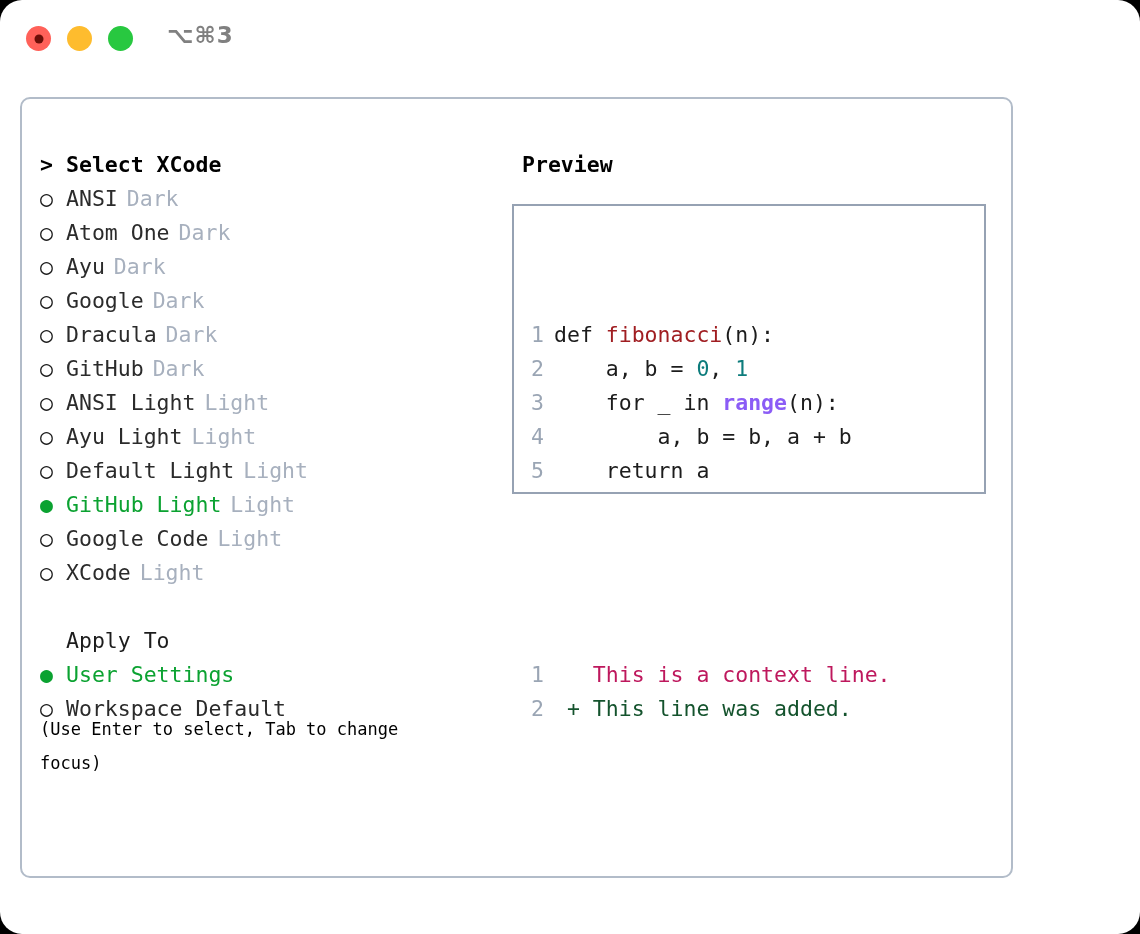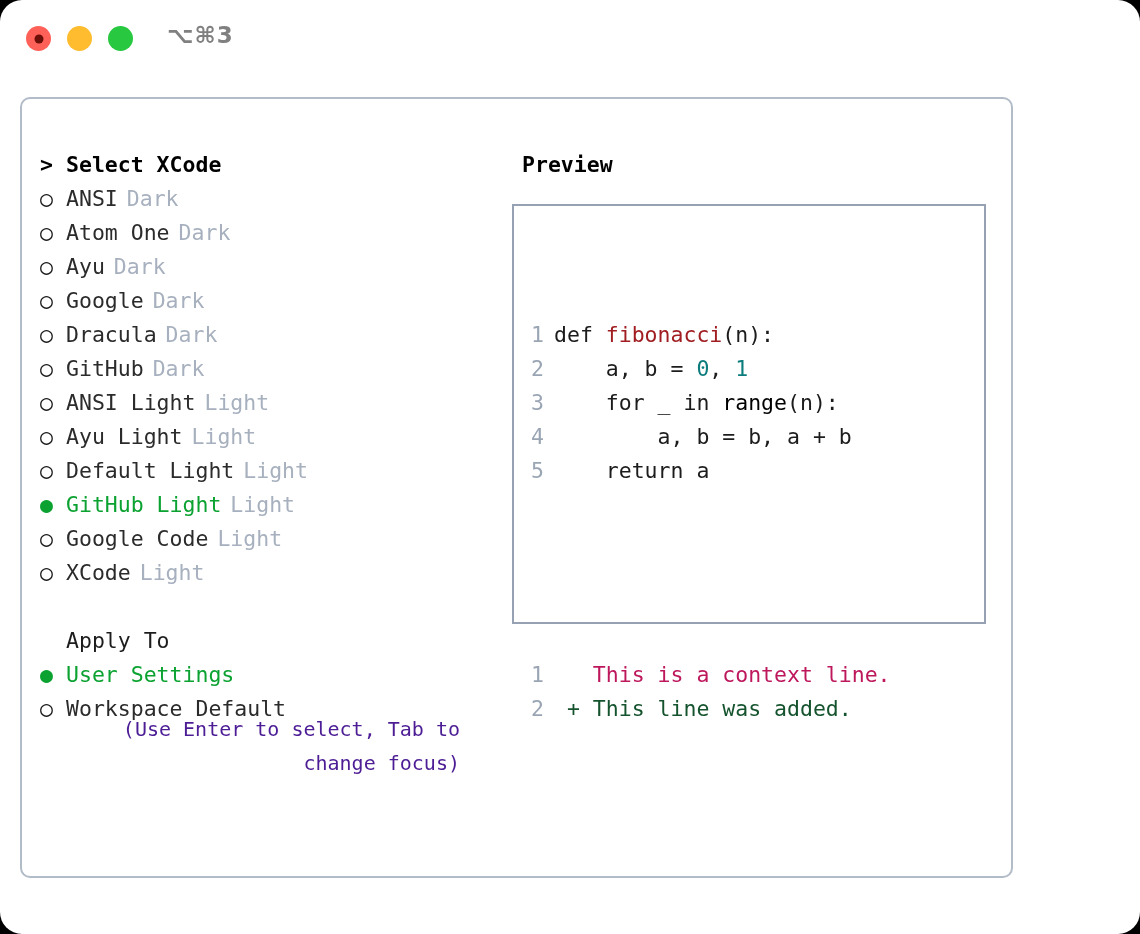--- a/index.html
+++ b/index.html
@@ -116,24 +116,23 @@
   }
   .row.section {
     color: #1c1c1c;
   }
   .spacer { height: 34px; }
   .hint {
     position: absolute;
     left: 18px;
     top: 613px;
     width: 420px;
-    font-size: 20px;
+    font-size: 17px;
     line-height: 34px;
-    color: #4c1d95;
-    text-align: right;
+    color: #000000;
   }
 
   
   .right-col {
     position: absolute;
     left: 480px;
     top: 53px;
     width: 490px;
   }
   .preview-title {
@@ -141,21 +140,21 @@
     font-weight: bold;
     color: #000000;
     height: 34px;
     margin-left: 20px;
   }
   .preview-box {
     position: absolute;
     left: 10px;
     top: 52px;
     width: 474px;
-    height: 420px;
+    height: 290px;
     border: 2px solid #96a2b3;
     box-sizing: border-box;
   }
   .code {
     position: absolute;
     left: 14px;
     top: 44px;
     font-size: 21.5px;
     line-height: 34px;
     white-space: pre;
@@ -164,21 +163,21 @@
   .ln {
     display: inline-block;
     width: 16px;
     text-align: right;
     color: #9aa5b4;
     margin-right: 10px;
   }
   .k   { color: #1c1c1c; }
   .fn  { color: #a01e22; }
   .num { color: #0d7c7c; }
-  .bi  { color: #000000; }
+  .bi  { color: #8b5cf6; font-weight: bold; }
   .ctx { color: #be185d; }
   .del { color: #c42b1c; }
   .add { color: #14532d; }
   .gap { height: 34px; }
 </style>
 </head>
 <body>
 
 <div class="window">
 

